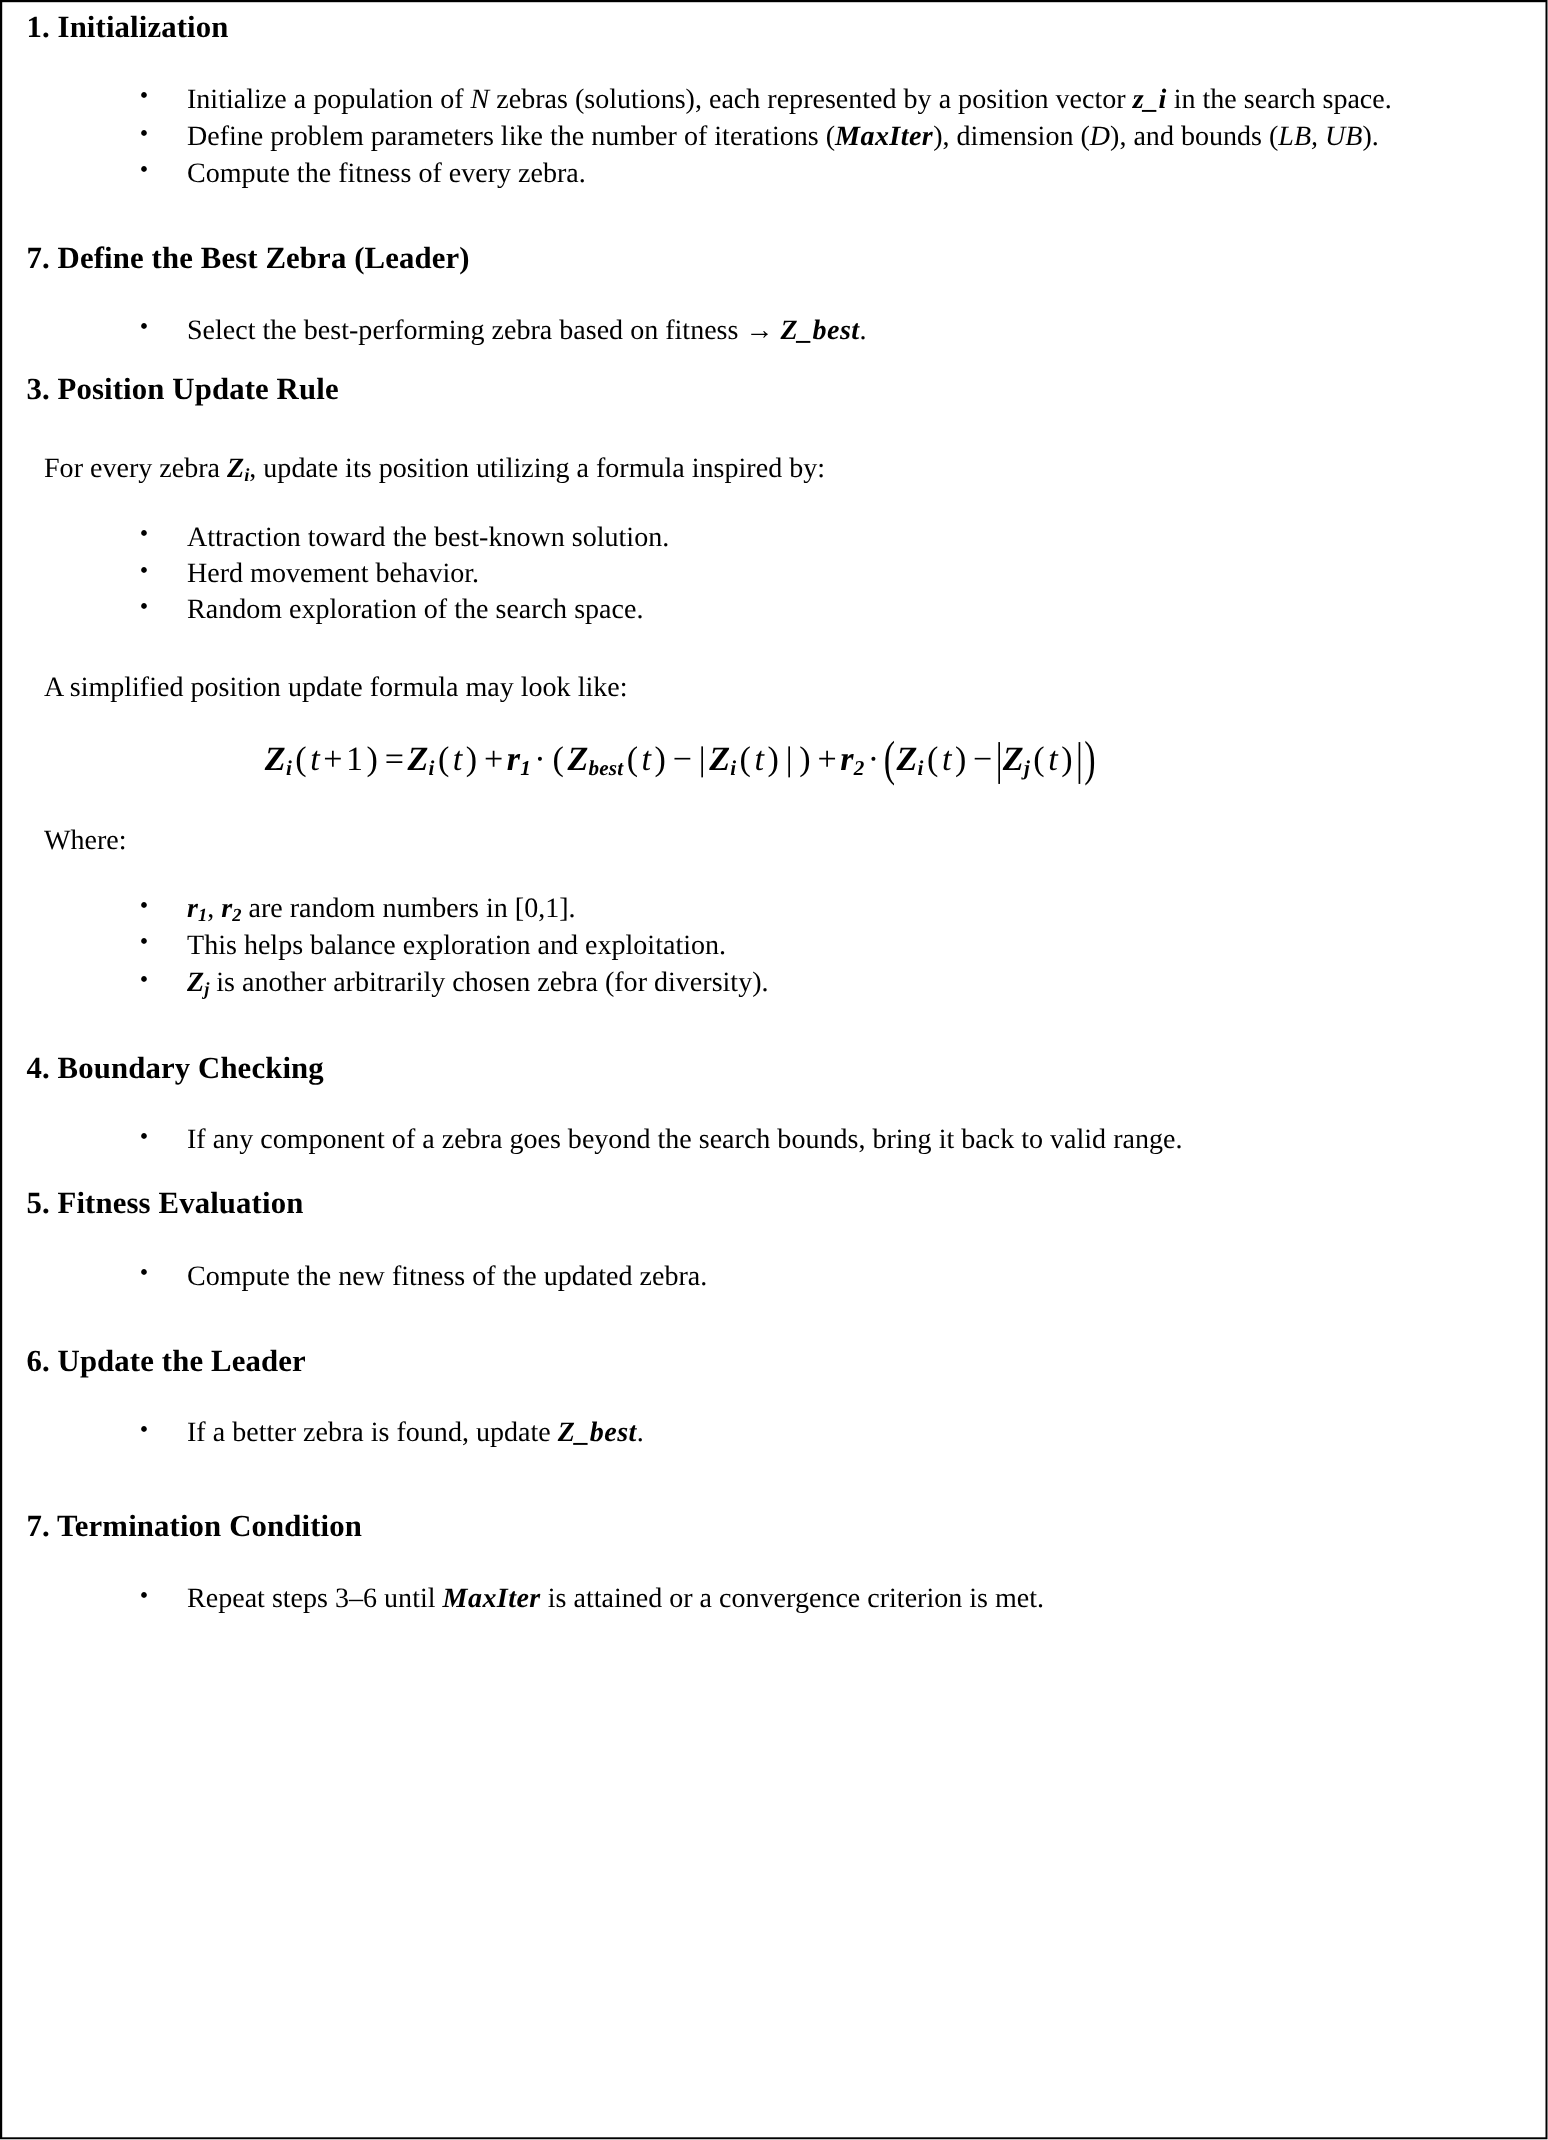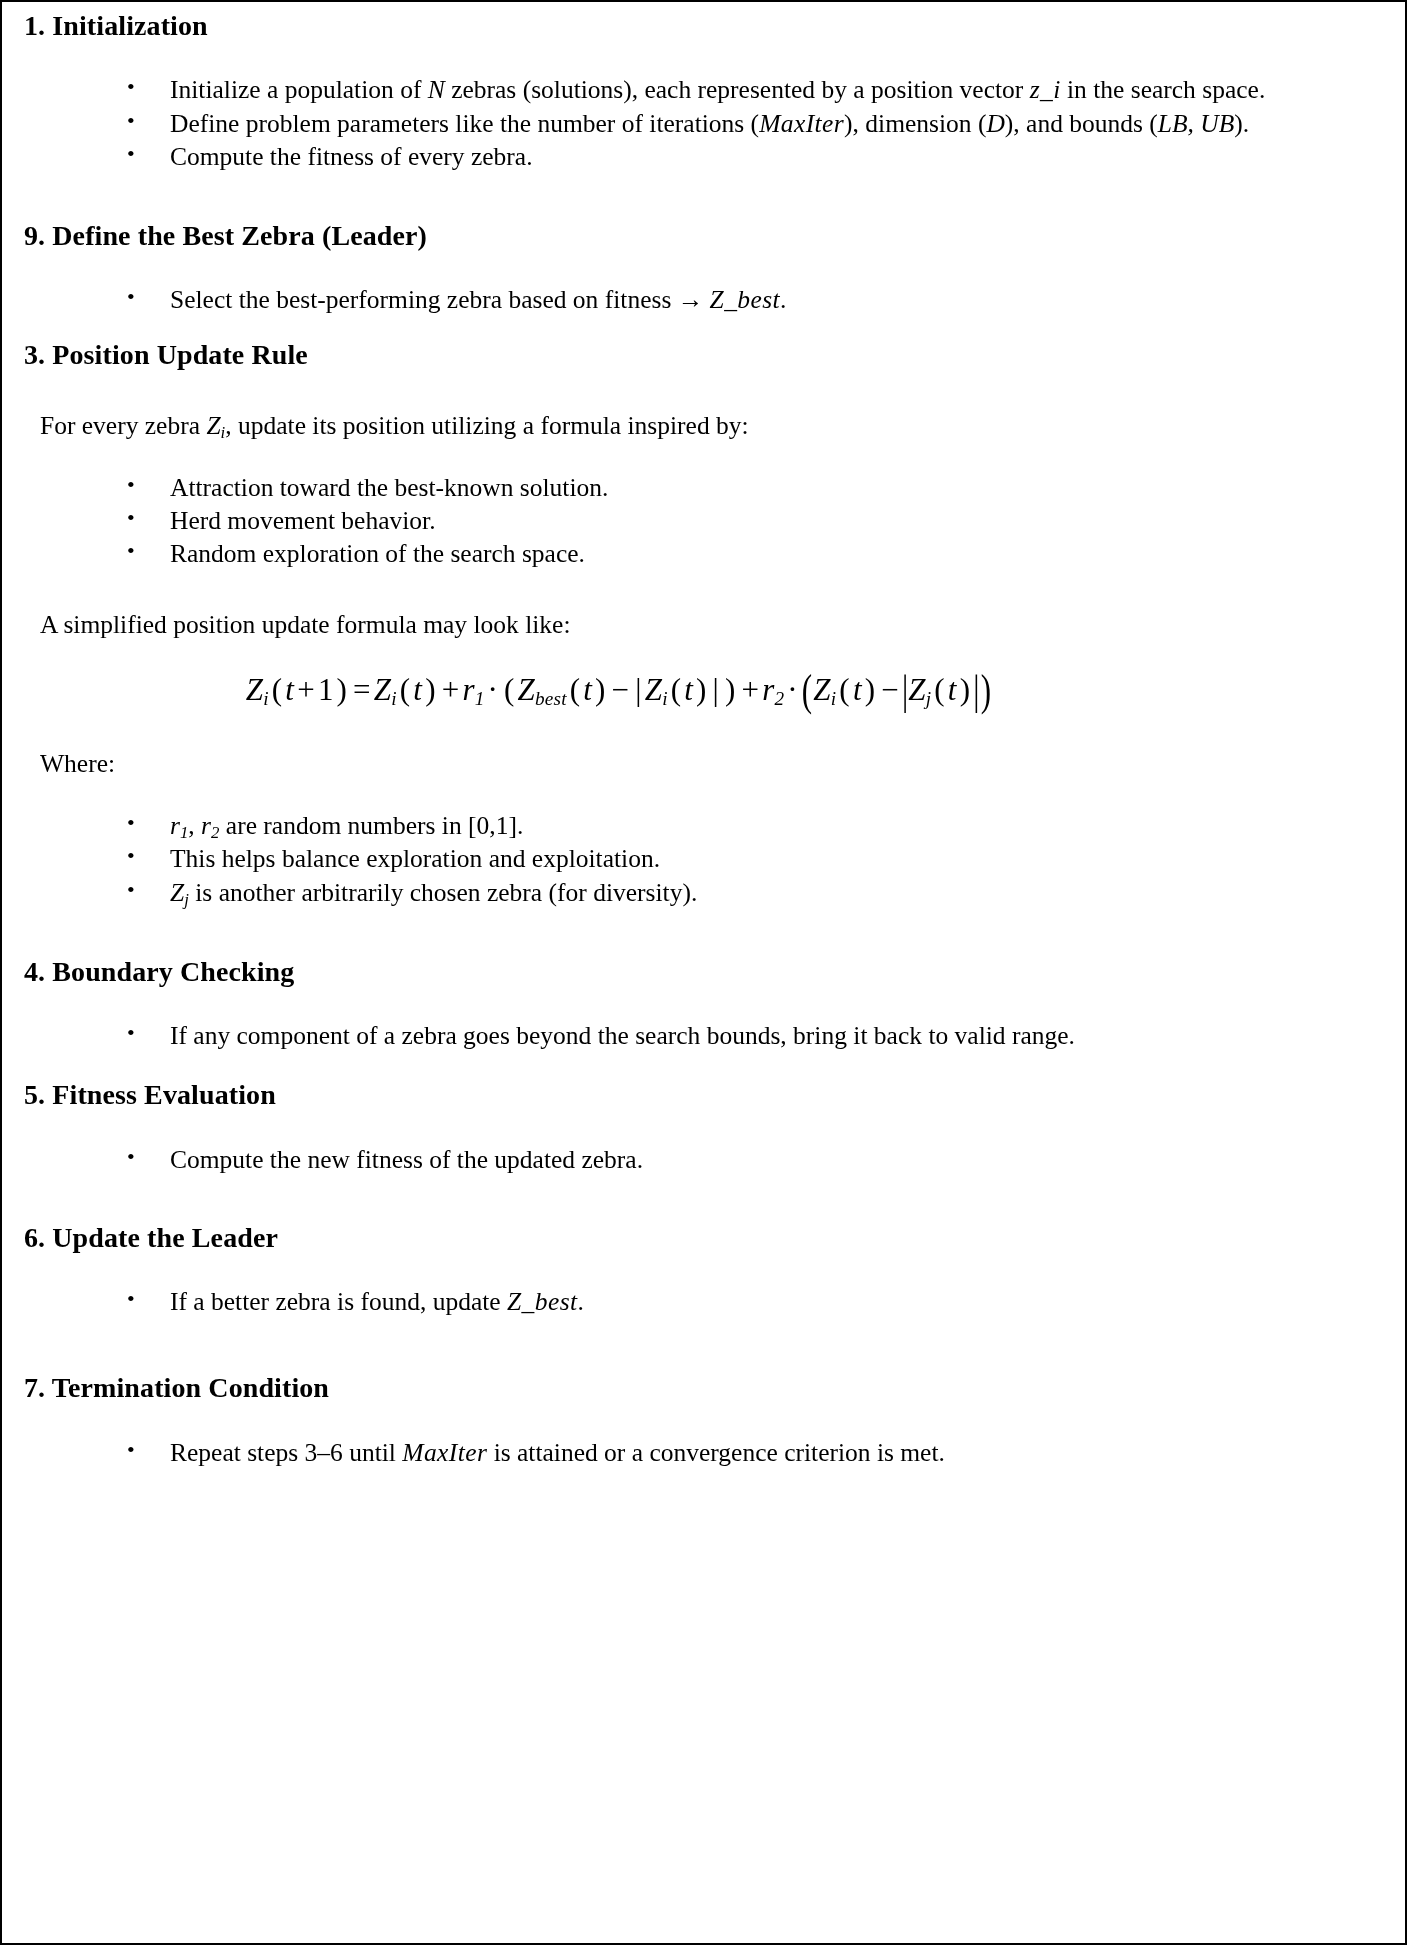--- a/index.html
+++ b/index.html
@@ -112,35 +112,35 @@
   .equation .bigbar {
     font-style: normal;
     display: inline-block;
     transform: scaleY(1.35);
     transform-origin: center;
   }
   .equation sub {
     font-size: 0.62em;
     vertical-align: -0.24em;
   }
-  .nowrap { white-space: nowrap; }
+  .nowrap { white-space: nowrap; font-weight: bold; }
 </style>
 </head>
 <body>
 
 <div class="page">
 
   <h2 class="heading h-1">1. Initialization</h2>
   <ul class="bullets b-after-heading">
     <li>Initialize a population of <span class="mathi">N</span> zebras (solutions), each represented by a position vector <span class="mathu nowrap">z_i</span> in the search space.</li>
     <li>Define problem parameters like the number of iterations (<span class="mathu nowrap">MaxIter</span>), dimension (<span class="mathi">D</span>), and bounds (<span class="mathi">LB, UB</span>).</li>
     <li>Compute the fitness of every zebra.</li>
   </ul>
 
-  <h2 class="heading h-2">9. Define the Best Zebra (Leader)</h2>
+  <h2 class="heading h-2">7. Define the Best Zebra (Leader)</h2>
   <ul class="bullets b-after-heading">
     <li>Select the best-performing zebra based on fitness → <span class="mathu nowrap">Z_best</span>.</li>
   </ul>
 
   <h2 class="heading h-3">3. Position Update Rule</h2>
   <p class="para p-intro">For every zebra <span class="mathi nowrap">Z<sub>i</sub></span>, update its position utilizing a formula inspired by:</p>
   <ul class="bullets b-after-para">
     <li>Attraction toward the best-known solution.</li>
     <li>Herd movement behavior.</li>
     <li>Random exploration of the search space.</li>

